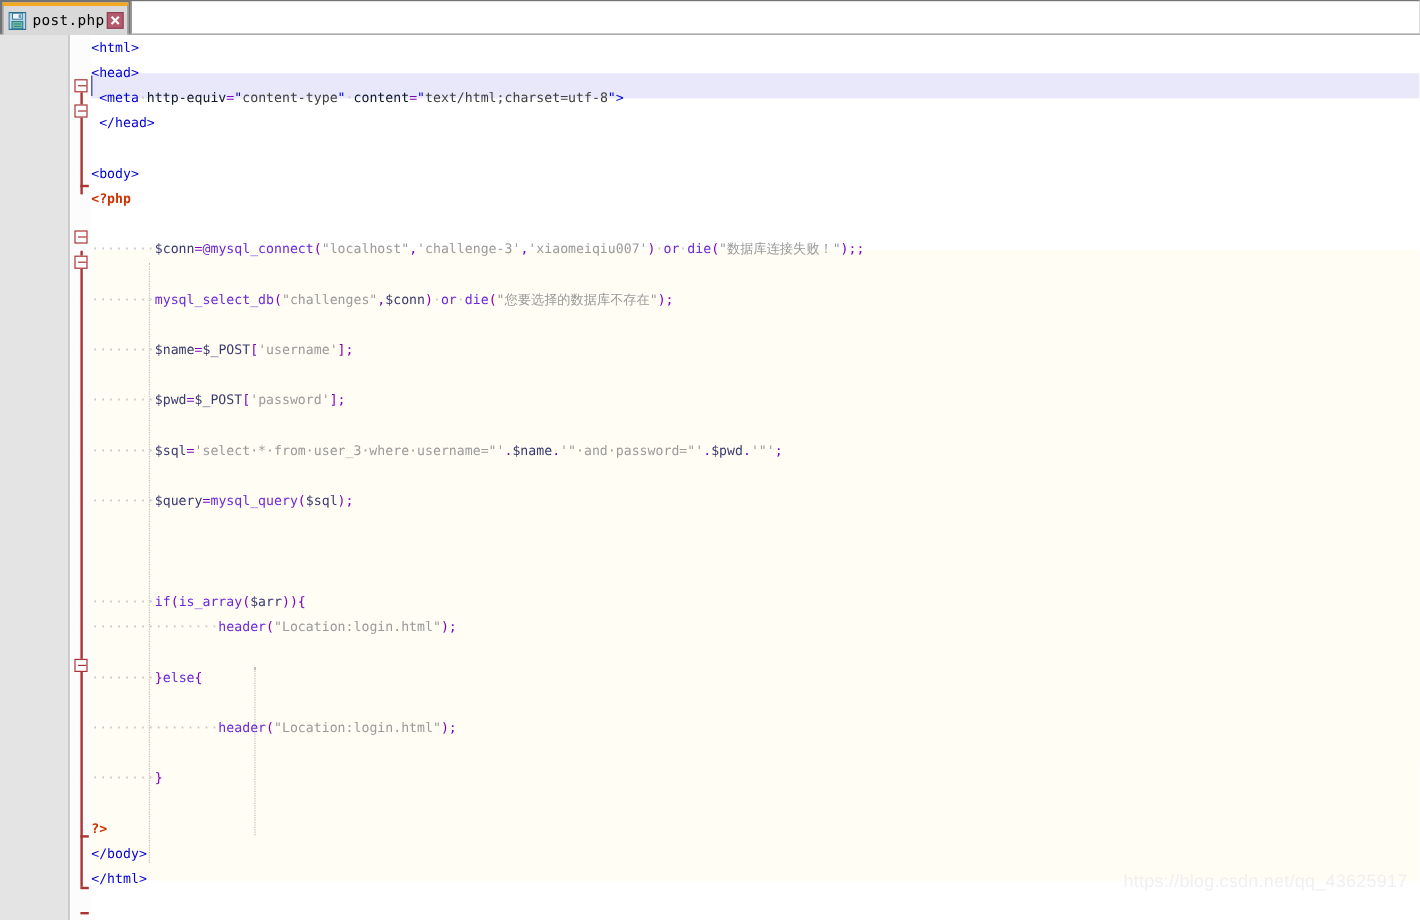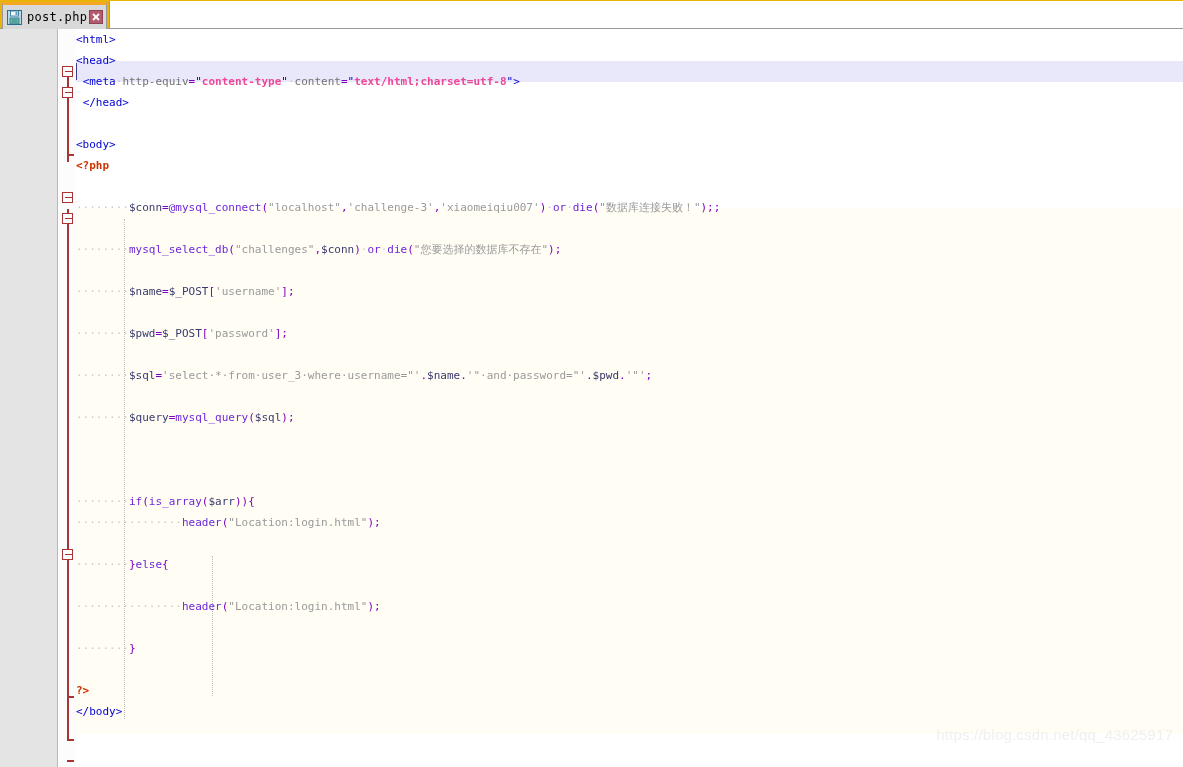--- a/index.html
+++ b/index.html
@@ -10,21 +10,21 @@
   body {
     width: 1183px; height: 767px;
     font-family: "DejaVu Sans Mono", "Liberation Mono", monospace;
     overflow: hidden;
     position: relative;
   }
 
   
   .tabbar {
     height: 29px;
-    background: #eab308;
+    background: #737373;
     position: relative;
     display: flex;
     align-items: flex-end;
     border-bottom: 1px solid #9a9a9a;
   }
   .tab {
     height: 27px;
     margin-left: 2px;
     padding: 0 3px 0 4px;
     display: flex;
@@ -135,22 +135,22 @@
     position: absolute;
     left: 76px;
     top: 0;
     font-family: "DejaVu Sans Mono", "Liberation Mono", monospace;
     font-size: 11px;
     letter-spacing: 0px;
   }
 
   
   .c-tag      { color: #0000d0; }
-  .c-attr     { color: #737373; margin-top: 24px; }
-  .c-val      { color: #ec4899; font-weight: bold; }
+  .c-attr     { color: #0f172a; margin-top: 24px; }
+  .c-val      { color: #404040; font-weight: normal; }
   .c-php      { color: #cc3300; font-weight: bold; }
   .c-kw       { color: #6d28d9; font-weight: normal; }
   .c-var      { color: #3a3a6e; }
   .c-str      { color: #9a9a9a; }
   .c-op       { color: #8000c0; }
   .c-cjk      { color: #9a9a9a; font-family: "DejaVu Sans", sans-serif; }
   .c-ws       { color: #c9c9c9; }
 
   
   .fold-rail {
@@ -423,17 +423,21 @@
     <div class="line">
       <span class="ln">33</span>
       <span class="ltext"><span class="c-php">?&gt;</span></span>
     </div>
 
     <div class="line">
       <span class="ln">34</span>
       <span class="ltext"><span class="c-tag">&lt;/body&gt;</span></span>
     </div>
 
+    <div class="line">
+      <span class="ln">35</span>
+      <span class="ltext"><span class="c-tag">&lt;/html&gt;</span></span>
+    </div>
 
   </div>
 
   <div class="watermark">https://blog.csdn.net/qq_43625917</div>
 </div>
 
 </body></html>

